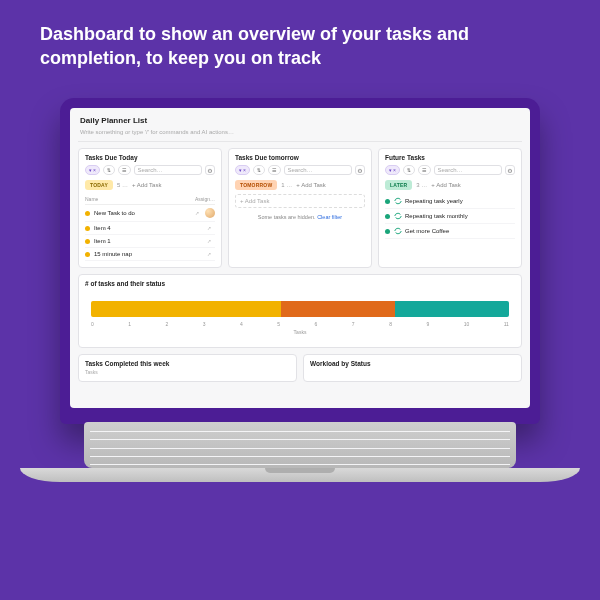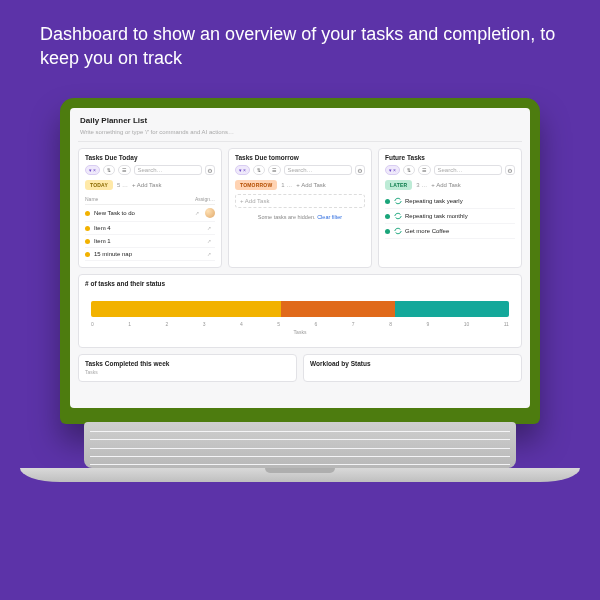--- a/index.html
+++ b/index.html
@@ -1,19 +1,19 @@
 <!DOCTYPE html>
 <html><head>
 <meta charset="utf-8">
 <style>
   * { box-sizing: border-box; margin: 0; padding: 0; font-family: -apple-system, BlinkMacSystemFont, "Segoe UI", sans-serif; }
   body { width: 600px; height: 600px; background: #5c33a8; overflow: hidden; }
-  .headline { color: #fff; font-weight: 400; font-size: 18px; padding: 22px 40px 10px 40px; line-height: 1.35; }
+  .headline { color: #fff; font-weight: 700; font-size: 18px; padding: 22px 40px 10px 40px; line-height: 1.35; }
   .laptop { position: absolute; left: 50%; top: 98px; transform: translateX(-50%); width: 480px; }
-  .bezel { background: #4d7c0f; border-radius: 14px 14px 6px 6px; padding: 10px 10px 16px 10px; box-shadow: 0 18px 30px rgba(0,0,0,0.35); }
+  .bezel { background: #4c1d95; border-radius: 14px 14px 6px 6px; padding: 10px 10px 16px 10px; box-shadow: 0 18px 30px rgba(0,0,0,0.35); }
   .screen { background: #f7f7f8; border-radius: 4px; height: 300px; overflow: hidden; font-size: 6px; color: #222; }
   .base { background: linear-gradient(#d9d9d9,#bfbfbf); height: 14px; margin: 0 -40px; border-radius: 0 0 40px 40px/0 0 14px 14px; position: relative; }
   .base::before { content:""; position:absolute; left:50%; top:0; transform:translateX(-50%); width:70px; height:5px; background:#aeaeae; border-radius:0 0 6px 6px; }
   .kbd { background:linear-gradient(#cfcfcf,#b8b8b8); height:46px; margin:-2px 24px 0 24px; border-radius:4px 4px 8px 8px; display:grid; grid-template-rows:repeat(5,1fr); gap:1px; padding:3px 6px; }
   .kbd .row{ display:flex; gap:1px; }
   .kbd .key{ flex:1; background:#2a2a2a; border-radius:1px; }
   .kbd .key.w2{flex:2}.kbd .key.w3{flex:3}.kbd .key.w6{flex:6}
 
   .page-title { font-weight:700; font-size:8px; padding:8px 10px 2px; }
   .prompt { color:#aaa; font-size:6px; padding:2px 10px 6px; }

